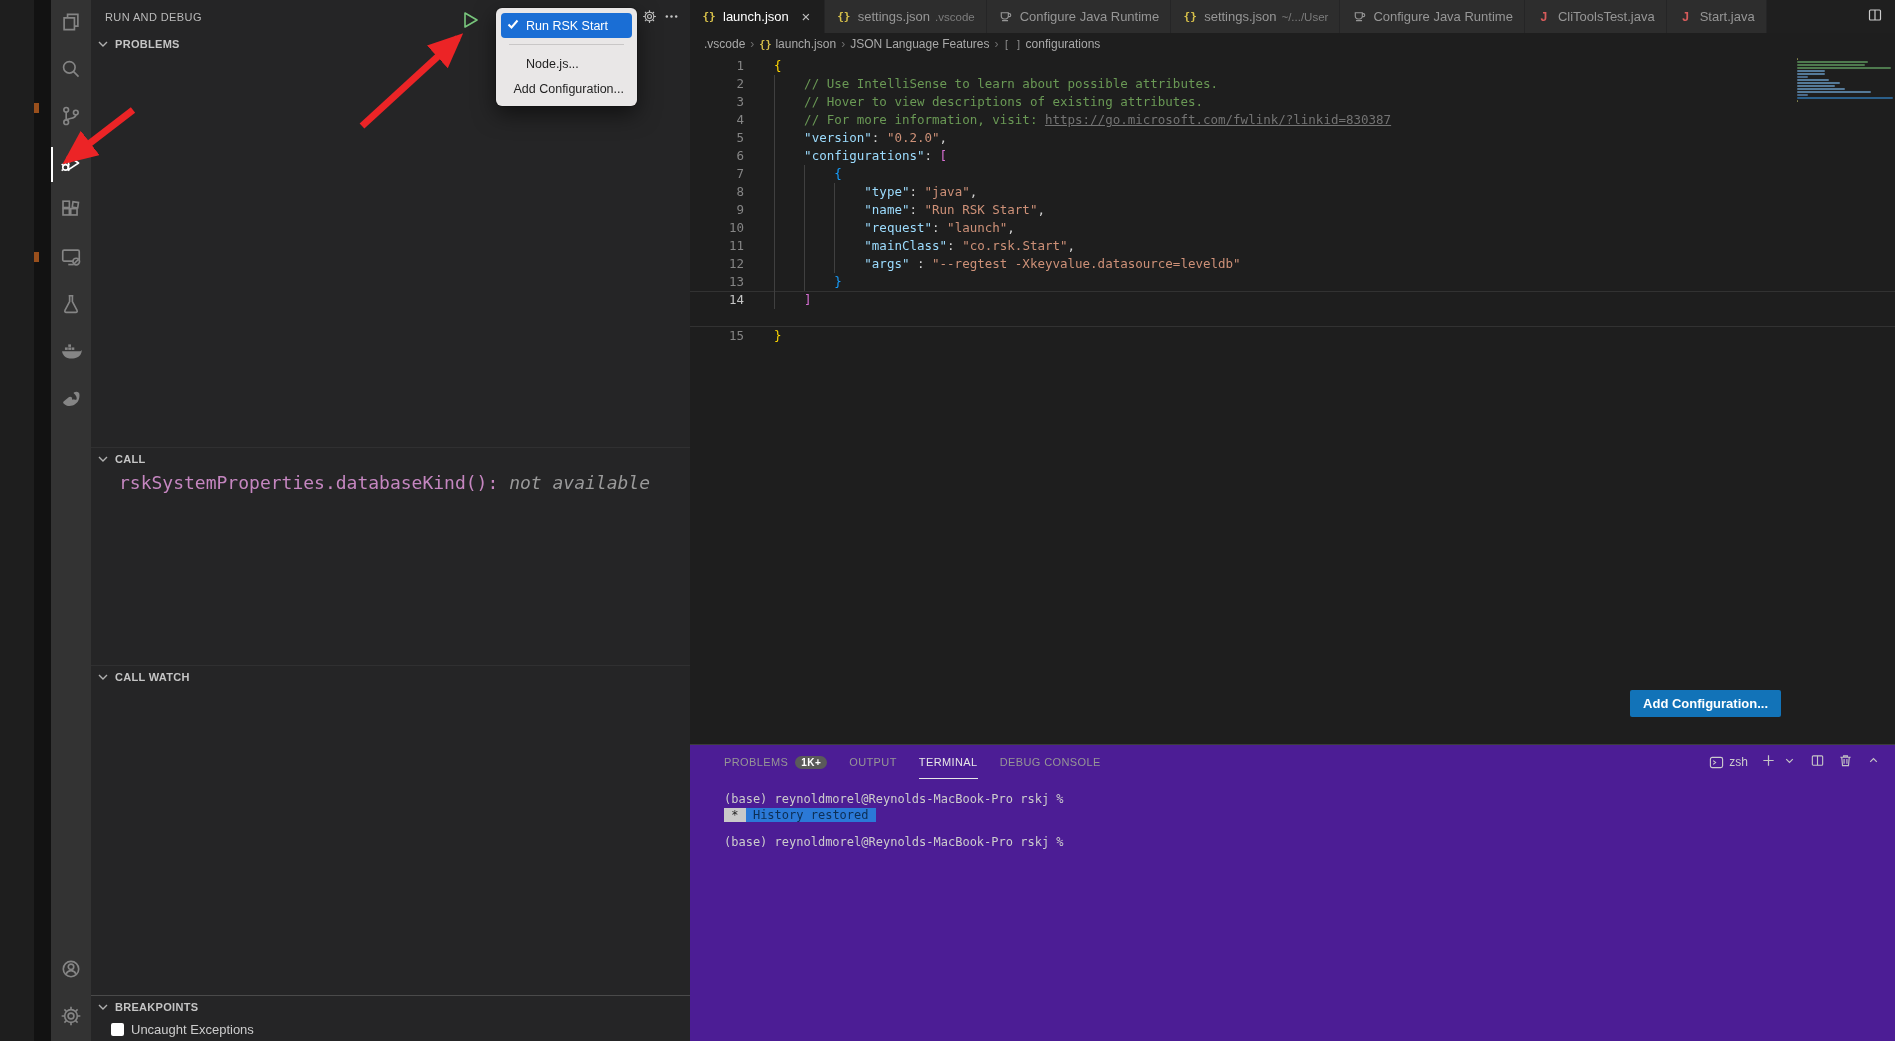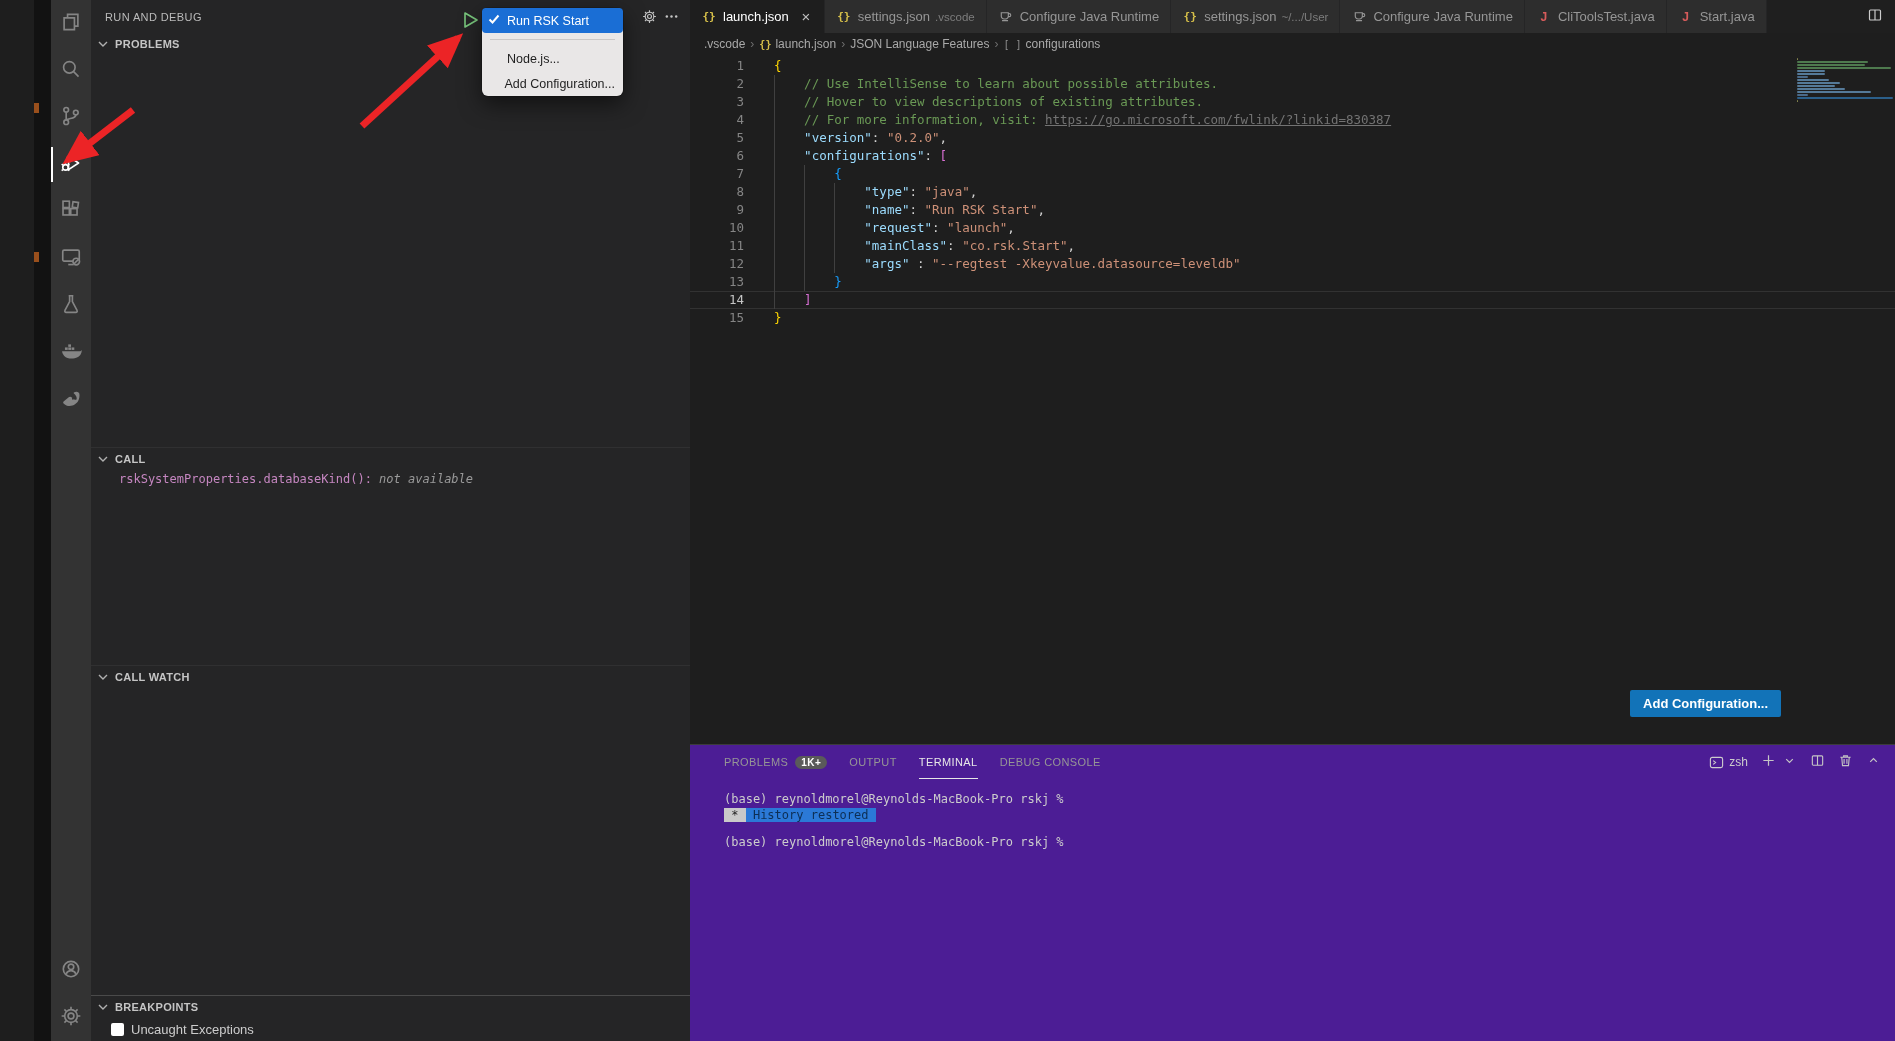--- a/index.html
+++ b/index.html
@@ -24,21 +24,21 @@
   .sidebar { width:599px; background:#252526; display:flex; flex-direction:column; color:#cccccc; }
   .sidebar-title { height:33px; display:flex; align-items:center; padding:0 8px 0 14px; font-size:11px;
     letter-spacing:.4px; color:#bbbbbb; }
   .sidebar-title .grow { flex:1; }
   .sidebar-title .ticon { color:#c5c5c5; width:22px; height:22px; display:flex; align-items:center; justify-content:center; }
   .sidebar-title .ticon svg { width:15px; height:15px; }
   .section { border-top:1px solid #303031; }
   .sec-head { height:22px; display:flex; align-items:center; gap:4px; padding-left:4px;
     font-size:11px; font-weight:bold; color:#c5c5c5; letter-spacing:.3px; cursor:pointer; }
   .sec-head svg { width:16px; height:16px; color:#b0b0b0; }
-  .watch-row { padding:2px 0 0 28px; font-family:"DejaVu Sans Mono", monospace; font-size:12px; }
+  .watch-row { padding:2px 0 0 28px; font-family:"DejaVu Sans Mono", monospace; font-size:18px; }
   .watch-expr { color:#c586c0; }
   .watch-val { color:#9a9a9a; font-style:italic; }
   .bp-row { display:flex; align-items:center; gap:7px; padding:4px 0 0 20px; font-size:13px; color:#cccccc; }
   .bp-box { width:13px; height:13px; background:#ffffff; border-radius:2px; }
 
   
   .editorcol { flex:1; display:flex; flex-direction:column; min-width:0; }
   .tabbar { height:33px; background:#252526; display:flex; align-items:stretch; }
   .tab { display:flex; align-items:center; gap:6px; padding:0 11px; background:#2d2d2d;
     border-right:1px solid #252526; font-size:13px; color:#969696; cursor:pointer; white-space:nowrap; }
@@ -56,21 +56,21 @@
   .breadcrumb { height:22px; background:#1e1e1e; display:flex; align-items:center; gap:5px;
     padding-left:14px; font-size:12px; color:#a9a9a9; }
   .breadcrumb .bsep { color:#6e6e6e; font-size:12px; }
   .bc-json { color:#d9c24a; font-family:"DejaVu Sans Mono", monospace; font-weight:bold; font-size:10px; }
   .bc-array { color:#8f8f8f; font-family:"DejaVu Sans Mono", monospace; font-size:10px; }
 
   .codearea { flex:1; position:relative; background:#1e1e1e; padding-top:2px; overflow:hidden; }
   .cline { display:flex; height:18px; line-height:18px; font-family:"DejaVu Sans Mono", monospace;
     font-size:12.5px; color:#d4d4d4; position:relative; }
   .cline .ln { width:68px; padding-right:14px; text-align:right; color:#858585; flex:none; }
-  .cline.current { border-top:1px solid #323232; border-bottom:1px solid #323232; height:18px; line-height:16px; }
+  .cline.current { border-top:1px solid #323232; border-bottom:1px solid #323232; height:36px; line-height:16px; }
   .cline.current .ln { color:#c6c6c6; }
   .cline pre { margin-left:16px; font:inherit; white-space:pre; }
   .seg-c { color:#6a9955; } .seg-k { color:#9cdcfe; } .seg-s { color:#ce9178; }
   .seg-b1 { color:#ffd700; } .seg-b2 { color:#da70d6; } .seg-b3 { color:#179fff; }
   .seg-ln { color:#737373; text-decoration:underline; }
   .guide { position:absolute; width:1px; background:#404040; }
 
   .minimap { position:absolute; top:3px; right:2px; width:96px; }
   .mm-row { height:2px; margin-bottom:1px; border-radius:1px; }
   .mm-cur { background:#2b5f8a !important; width:96px !important; }
@@ -90,22 +90,22 @@
   .shell-chip { display:flex; align-items:center; gap:5px; font-size:12px; color:#cccccc; }
   .term { padding:12px 0 0 34px; font-family:"DejaVu Sans Mono", monospace; font-size:12px; color:#cccccc; }
   .trow { height:16px; line-height:16px; white-space:pre; }
   .trow.blank { height:11px; }
   .hist-star { background:#c9c9c9; color:#222222; }
   .hist-label { background:#2b79d7; color:#0d2f55; }
 
   
   .playbtn { position:absolute; left:459px; top:9px; width:22px; height:22px; color:#79c77d; z-index:50; }
   .playbtn svg { width:22px; height:22px; }
-  .menu { position:absolute; left:482px; top:8px; width:141px; background:#e9e7e7; border-radius:6px;
-    box-shadow:0 8px 22px rgba(0,0,0,.55), 0 0 0 1px rgba(0,0,0,.15); z-index:60; }
+  .menu { position:absolute; left:496px; top:8px; width:141px; background:#e9e7e7; border-radius:6px;
+    box-shadow:0 8px 22px rgba(0,0,0,.55), 0 0 0 1px rgba(0,0,0,.15); z-index:60; padding:5px; }
   .menu-item { height:25px; display:flex; align-items:center; gap:6px; padding:0 8px 0 6px;
     font-size:12.5px; color:#1f1f1f; border-radius:4px; cursor:pointer; white-space:nowrap; }
   .menu-item.selected { background:#1a6ed5; color:#ffffff; }
   .menu-item .chk { width:13px; }
   .menu-item .chk svg { width:12px; height:12px; }
   .menu-sep { height:1px; background:#c9c7c7; margin:6px 8px; }
 
   .overlay { position:absolute; inset:0; pointer-events:none; z-index:100; }
 </style>
 </head>

